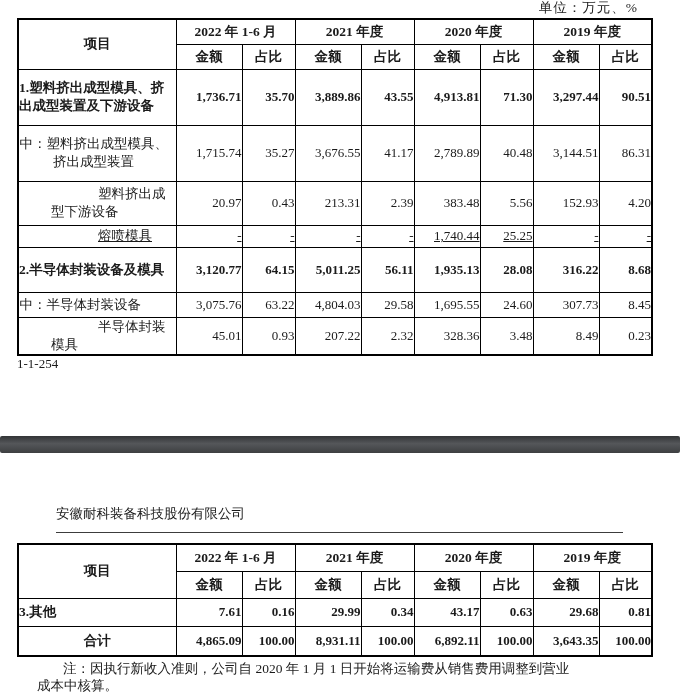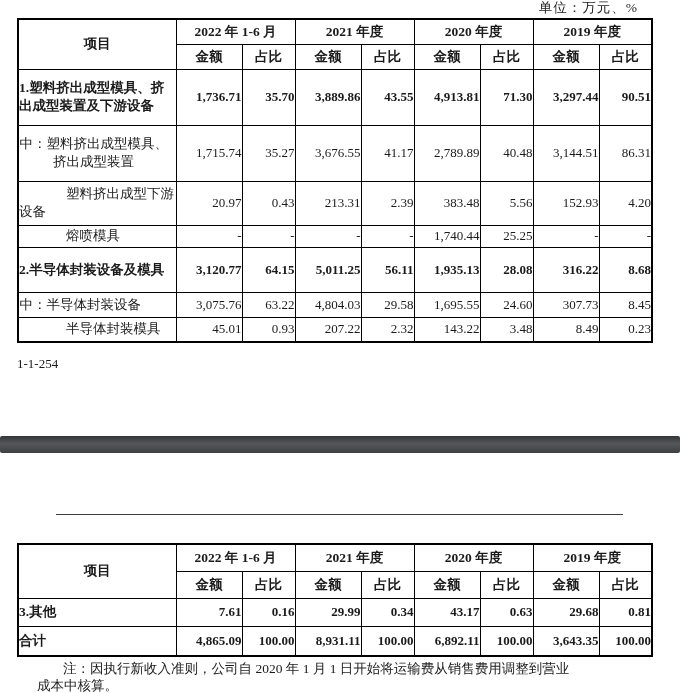--- a/index.html
+++ b/index.html
@@ -14,25 +14,25 @@
   
   .unit-label{top:-1px;right:42px;font-size:13.5px;letter-spacing:1px;}
 
   
   table.fin{border-collapse:collapse;table-layout:fixed;border:2px solid #000;background:#fff;}
   table.fin td,table.fin th{border:1px solid #000;padding:0;overflow:hidden;vertical-align:middle;}
   table.fin th{font-size:13.5px;font-weight:bold;text-align:center;}
   td.lbl{font-size:13.5px;line-height:18px;text-align:left;padding:2px 4px;}
   td.lbl.section{font-weight:bold;}
   td.lbl.hang{padding-left:34px;text-indent:-47px;}
-  td.lbl.sub{text-indent:47px;}
-  td.lbl.center{font-weight:bold;text-indent:0;}
+  td.lbl.sub{text-indent:47px;padding-left:32px;}
+  td.lbl.center{text-align:center;font-weight:bold;text-indent:0;}
   td.val{font-size:13px;text-align:right;padding:0 5px 0 2px;}
   tr.bold td.val{font-weight:bold;margin-top:12px;}
-  tr.rh25{height:25px;} tr.rh22{height:22px;} tr.rh27{height:27px;}
+  tr.rh25{height:25px;} tr.rh22{height:22px;text-decoration:underline;} tr.rh27{height:27px;}
   tr.rh28{height:28px;} tr.rh30{height:30px;} tr.rh44{height:44px;}
   tr.rh45{height:45px;} tr.rh56{height:56px;}
 
   #table1{top:18px;left:17px;width:634px;}
   #table2{top:543px;left:17px;width:634px;}
 
   
   .page-number{top:356px;left:17px;width:634px;text-align:left;font-size:13px;}
 
   
@@ -155,33 +155,34 @@
     <td class="val">24.60</td>
     <td class="val">307.73</td>
     <td class="val">8.45</td>
   </tr>
   <tr class="rh25">
     <td class="lbl sub">半导体封装模具</td>
     <td class="val">45.01</td>
     <td class="val">0.93</td>
     <td class="val">207.22</td>
     <td class="val">2.32</td>
-    <td class="val">143.22</td>
+    <td class="val">328.36</td>
     <td class="val">3.48</td>
     <td class="val">8.49</td>
     <td class="val">0.23</td>
   </tr>
 </tbody>
   </table>
 
 <div class="abs page-number">1-1-254</div>
 
 <div class="abs separator-bar"></div>
 
 <div class="abs p2-header">
+  <span>安徽耐科装备科技股份有限公司</span>
 </div>
 
 <table class="fin abs" id="table2">
   <colgroup>
     <col style="width:158px">
     <col style="width:66px">
       <col style="width:53px">
     <col style="width:66px">
       <col style="width:53px">
     <col style="width:66px">

